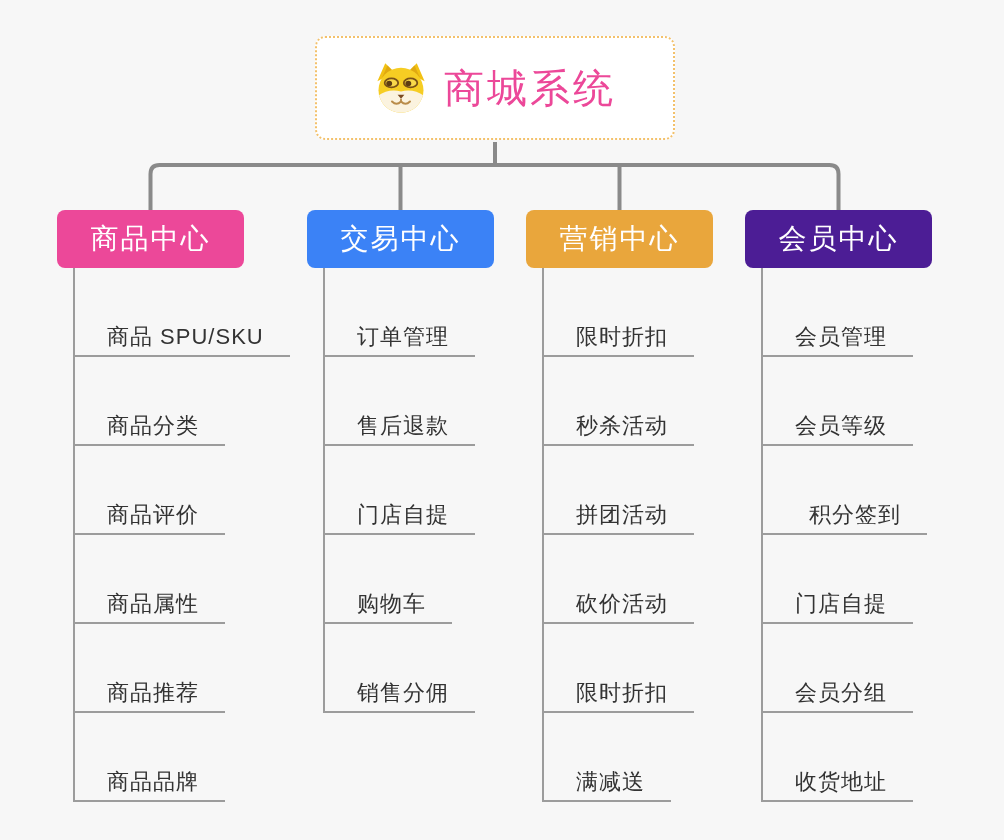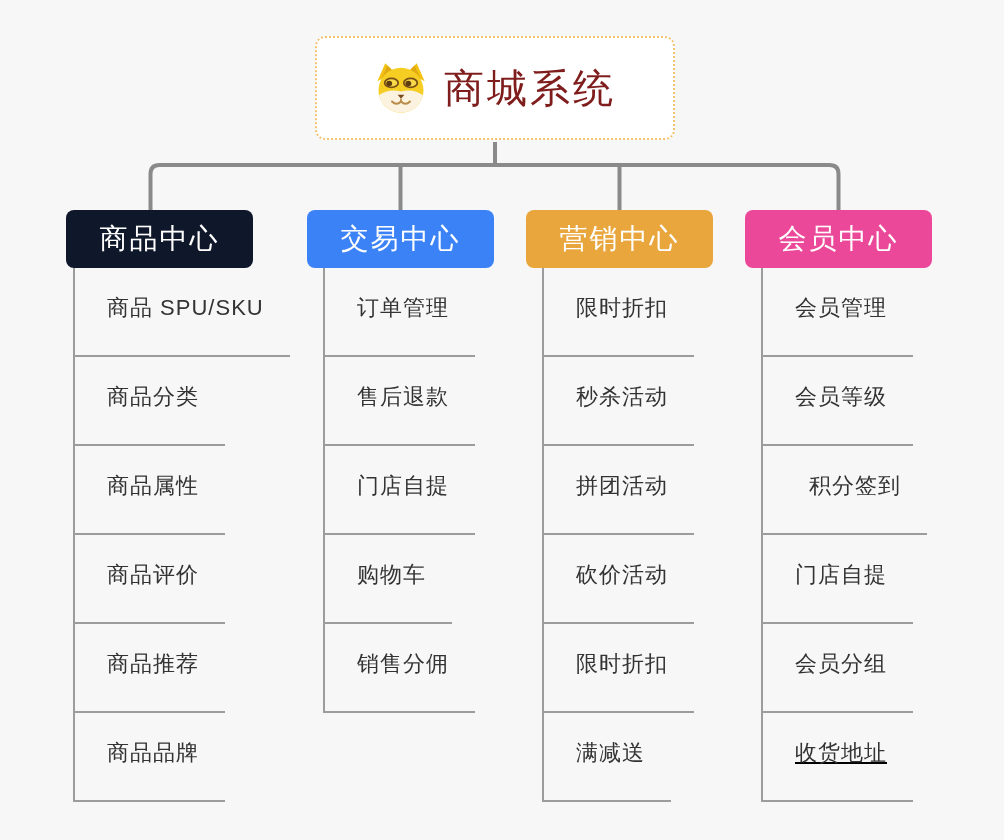--- a/index.html
+++ b/index.html
@@ -54,21 +54,21 @@
   .leaf-column {
     position: absolute;
     top: 268px;
     border-left: 2px solid #9c9c9c;
     z-index: 1;
   }
   .leaf-item {
     height: 89px;
     width: max-content;
     display: flex;
-    align-items: center;
+    align-items: flex-end;
     padding: 0 26px 6px 32px;
     border-bottom: 2px solid #9c9c9c;
     cursor: pointer;
   }
   .leaf-label {
     font-size: 22px;
     letter-spacing: 1px;
     color: #333333;
     line-height: 1.1;
   }
@@ -101,38 +101,38 @@
       <circle cx="24" cy="26" r="20" fill="#f6cd23"></circle>
       <path d="M2 32 Q12 24 24 27 Q36 24 46 32 L46 48 L2 48 Z" fill="#fbf3df" clip-path="url(#headclip)"></path>
       <ellipse cx="15.5" cy="19.5" rx="6" ry="4" fill="#f9d84a" stroke="#7a5218" stroke-width="1.6"></ellipse>
       <ellipse cx="32.5" cy="19.5" rx="6" ry="4" fill="#f9d84a" stroke="#7a5218" stroke-width="1.6"></ellipse>
       <ellipse cx="13.5" cy="20" rx="2.6" ry="2.4" fill="#5d3c12"></ellipse>
       <ellipse cx="30.5" cy="20" rx="2.6" ry="2.4" fill="#5d3c12"></ellipse>
       <path d="M21 30 L27 30 L24 33.5 Z" fill="#7a4a21"></path>
       <path d="M24 33.5 L24 36" stroke="#b98c4a" stroke-width="1.6" fill="none"></path>
       <path d="M16 36 Q20 40 24 36 Q28 40 32 36" stroke="#b98c4a" stroke-width="1.8" fill="none" stroke-linecap="round"></path>
     </svg>
-    <span class="root-title" style="color: #7f1d1d;">商城系统</span>
+    <span class="root-title" style="color: #ec4899;">商城系统</span>
   </div>
 
-<div class="branch-node" style="left: 66px; background: #0f172a; text-align: center;">
+<div class="branch-node" style="left: 57px; background: #ec4899; text-align: center;">
       <span class="branch-label">商品中心</span>
     </div>
     <div class="leaf-column" style="left: 73px; border-left-color: rgb(156, 156, 156);">
       <div class="leaf-item" style="border-bottom-color: rgb(156, 156, 156);">
         <span class="leaf-label">商品 SPU/SKU</span>
       </div>
       <div class="leaf-item" style="border-bottom-color: rgb(156, 156, 156);">
         <span class="leaf-label">商品分类</span>
       </div>
       <div class="leaf-item" style="border-bottom-color: rgb(156, 156, 156);">
+        <span class="leaf-label">商品评价</span>
+      </div>
+      <div class="leaf-item" style="border-bottom-color: rgb(156, 156, 156);">
         <span class="leaf-label">商品属性</span>
-      </div>
-      <div class="leaf-item" style="border-bottom-color: rgb(156, 156, 156);">
-        <span class="leaf-label">商品评价</span>
       </div>
       <div class="leaf-item" style="border-bottom-color: rgb(156, 156, 156);">
         <span class="leaf-label">商品推荐</span>
       </div>
       <div class="leaf-item" style="border-bottom-color: rgb(156, 156, 156);">
         <span class="leaf-label">商品品牌</span>
       </div>
     </div>
     <div class="branch-node" style="left: 307px; background: #3b82f6;">
       <span class="branch-label">交易中心</span>
@@ -170,36 +170,36 @@
       <div class="leaf-item" style="border-bottom-color: rgb(156, 156, 156);">
         <span class="leaf-label">砍价活动</span>
       </div>
       <div class="leaf-item" style="border-bottom-color: rgb(156, 156, 156);">
         <span class="leaf-label">限时折扣</span>
       </div>
       <div class="leaf-item" style="border-bottom-color: rgb(156, 156, 156);">
         <span class="leaf-label">满减送</span>
       </div>
     </div>
-    <div class="branch-node" style="left: 745px; background: #ec4899;">
+    <div class="branch-node" style="left: 745px; background: #4c1d95;">
       <span class="branch-label">会员中心</span>
     </div>
     <div class="leaf-column" style="left: 761px; border-left-color: rgb(156, 156, 156);">
       <div class="leaf-item" style="border-bottom-color: rgb(156, 156, 156);">
         <span class="leaf-label">会员管理</span>
       </div>
       <div class="leaf-item" style="border-bottom-color: rgb(156, 156, 156);">
         <span class="leaf-label">会员等级</span>
       </div>
       <div class="leaf-item" style="border-bottom-color: rgb(156, 156, 156); padding-left: 46px;">
         <span class="leaf-label">积分签到</span>
       </div>
       <div class="leaf-item" style="border-bottom-color: rgb(156, 156, 156);">
         <span class="leaf-label">门店自提</span>
       </div>
       <div class="leaf-item" style="border-bottom-color: rgb(156, 156, 156);">
         <span class="leaf-label">会员分组</span>
       </div>
-      <div class="leaf-item" style="border-bottom-color: rgb(156, 156, 156); text-decoration: underline;">
+      <div class="leaf-item" style="border-bottom-color: rgb(156, 156, 156);">
         <span class="leaf-label">收货地址</span>
       </div>
     </div>
   </div>
 
 </body></html>

